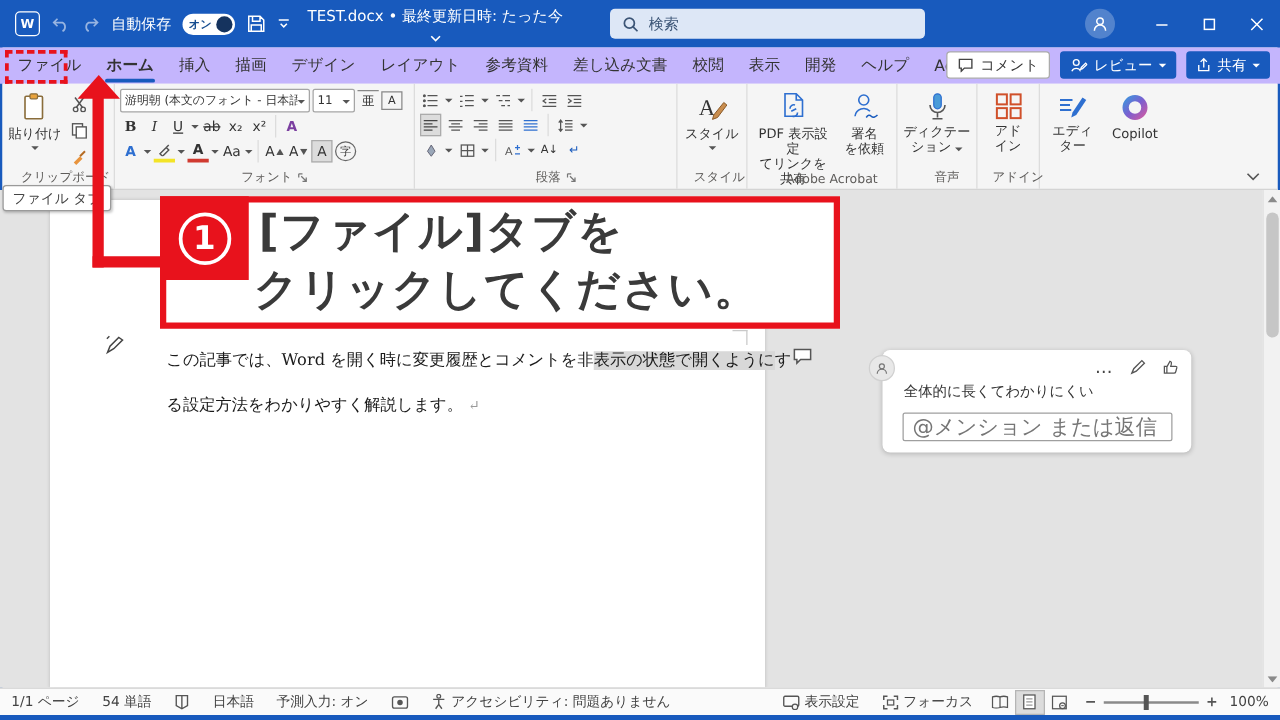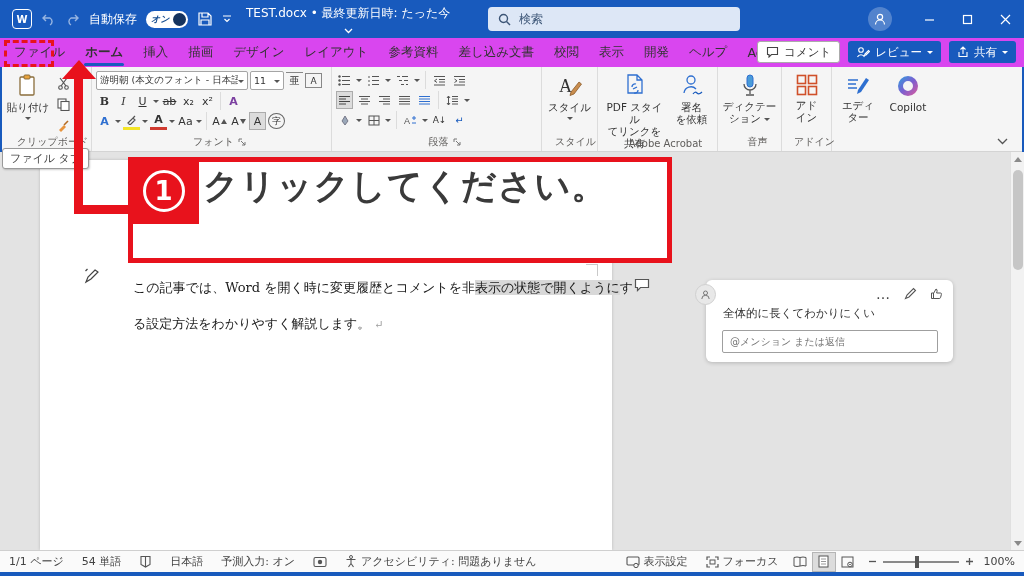--- a/index.html
+++ b/index.html
@@ -8,35 +8,35 @@
             box-shadow: inset 2px 0 0 #185abd, inset -2px 0 0 #185abd; }
 
   
   .titlebar { position:absolute; left:0; top:0; width:1024px; height:38px; background:#185abd;
               display:flex; align-items:center; color:#fff; font-size:12px; }
   .tb-left { display:flex; align-items:center; gap:9px; padding-left:12px; }
   .appicon { width:20px; height:20px; border:1.6px solid #fff; border-radius:4px; display:flex;
              align-items:center; justify-content:center; font-size:10px; font-weight:bold; color:#fff; }
   .tb-dim svg { opacity:.55; }
   .toggle { width:42px; height:17px; background:#fff; border-radius:9px; display:flex; align-items:center;
-            justify-content:flex-start; padding:0 2px; position:relative; cursor:pointer;font-style:italic; }
+            justify-content:flex-start; padding:0 2px; position:relative; cursor:pointer; }
   .toggle .tlabel { color:#174e91; font-size:9px; font-weight:bold; margin-left:3px; }
   .toggle .knob { position:absolute; right:2px; width:13px; height:13px; border-radius:50%; background:#15335e; }
   .tb-title { margin-left:14px; white-space:nowrap; display:flex; align-items:center; gap:6px;flex-direction:column; }
   .searchbox { position:absolute; left:488px; top:7px; width:252px; height:24px; background:#dde7f6;
                border-radius:4px; display:flex; align-items:center; padding-left:10px; gap:8px; }
   .searchbox input { border:none; outline:none; background:transparent; font-size:12px; color:#3c5576; width:180px; font-family:inherit; }
   .searchbox input::placeholder { color:#3c5576; }
   .tb-right { position:absolute; right:0; top:0; height:38px; display:flex; align-items:center; gap:0; }
   .avatar { width:24px; height:24px; border-radius:50%; background:rgba(255,255,255,.25);
             display:flex; align-items:center; justify-content:center; margin-right:18px; }
   .winbtn { width:38px; height:38px; display:flex; align-items:center; justify-content:center; cursor:pointer; }
 
   
-  .tabrow { position:absolute; left:0; top:38px; width:1024px; height:29px; background:#d946ef;
+  .tabrow { position:absolute; left:0; top:38px; width:1024px; height:29px; background:#c4b5fd;
             display:flex; align-items:center; font-size:12.5px; color:#333; }
   .tab { padding:0 10px; height:29px; display:flex; align-items:center; cursor:pointer; position:relative; white-space:nowrap; }
   .tab:first-child { margin-left:4px; }
   .tab.active { font-weight:bold; }
   .tab.active::after { content:""; position:absolute; left:9px; right:9px; bottom:1px; height:3px; background:#185abd; border-radius:2px; }
   .tabrow-right { position:absolute; right:8px; top:3px; display:flex; gap:8px; align-items:center; }
   .pillbtn { height:22px; border-radius:3px; display:flex; align-items:center; gap:5px; padding:0 8px;
              font-size:11.5px; cursor:pointer; white-space:nowrap; }
   .pill-light { background:#fff; border:1px solid #ababab; color:#333; }
   .pill-blue  { background:#185abd; color:#fff; }
@@ -96,21 +96,21 @@
   
   .comment-card { position:absolute; left:706px; top:280px; width:247px; height:82px; background:#fff;
                   border-radius:6px; box-shadow:0 1px 4px rgba(0,0,0,.2); z-index:10; }
   .cc-avatar { position:absolute; left:-11px; top:4px; width:21px; height:21px; border-radius:50%;
                background:#e8e8e8; border:1px solid #d0d0d0; display:flex; align-items:center; justify-content:center; }
   .cc-icons { position:absolute; right:10px; top:7px; display:flex; gap:13px; align-items:center; color:#444; }
   .cc-icons > * { cursor:pointer; }
   .cc-more { font-size:14px; letter-spacing:1px; line-height:10px; }
   .cc-text { position:absolute; left:17px; top:26px; font-size:11.5px; color:#333; }
   .cc-reply { position:absolute; left:16px; top:50px; width:216px; height:23px; border:1px solid #9f9f9f;
-              border-radius:2px; background:#fff; font-size:10px; color:#777; padding:0 7px; font-family:inherit; }
+              border-radius:2px; background:#fff; font-size:17px; color:#777; padding:0 7px; font-family:inherit; }
   .cc-reply::placeholder { color:#767676; }
 
   
   .statusbar { position:absolute; left:0; top:550px; width:1024px; height:22px; background:#fafafa;
                border-top:1px solid #cfcfcf; display:flex; align-items:center; font-size:11px; color:#424242; }
   .sb-item { display:flex; align-items:center; gap:4px; padding:0 9px; height:22px; cursor:pointer; white-space:nowrap; }
   .sb-spacer { flex:1; }
   .viewicon { width:24px; height:20px; display:flex; align-items:center; justify-content:center; cursor:pointer; }
   .viewicon.sel { background:#dcdcdc; border:1px solid #b5b5b5; }
   .zoomslider { display:flex; align-items:center; gap:6px; padding:0 8px; }
@@ -454,21 +454,21 @@
     </div>
 
 
     <div class="rgroup" style="width:120px;">
       <div style="display:flex;justify-content:center;gap:6px;">
         <div class="bigbtn" style="width:62px;">
           <svg width="22" height="24" viewBox="0 0 22 24">
               <path d="M4 1 h9 l5 5 v13 H4 Z M13 1 v5 h5" fill="none" stroke="#2e6fd0" stroke-width="1.3"></path>
               <path d="M8 13 a3 3 0 0 1 4-3 M14 16 a3 3 0 0 1-4 3 M9 15 l4-2" fill="none" stroke="#2e6fd0" stroke-width="1.3"></path>
             </svg>
-          <span>PDF スタイル</span>
+          <span>PDF 表示設定</span>
             <span>てリンクを共有</span>
         </div>
         <div class="bigbtn" style="width:40px;">
           <svg width="22" height="24" viewBox="0 0 22 24">
               <circle cx="10" cy="6" r="4" fill="none" stroke="#2e6fd0" stroke-width="1.3"></circle>
               <path d="M3 19 a7 7 0 0 1 12-4" fill="none" stroke="#2e6fd0" stroke-width="1.3"></path>
               <path d="M12 20 q2-3 4-1 t5-1" fill="none" stroke="#185abd" stroke-width="1.2"></path>
             </svg>
           <span>署名</span>
             <span>を依頼</span>
@@ -615,20 +615,21 @@
 
   <div class="file-outline"></div>
   <div class="arrowhead"></div>
   <div class="conn-v"></div>
   <div class="conn-h"></div>
   <div class="callout">
     <div class="callout-num">
       <div class="num-circle">1</div>
     </div>
     <div class="callout-text">
+      <div>[ファイル]タブを</div>
       <div style="margin-left:-4px;">クリックしてください。</div>
     </div>
   </div>
 
   <div class="statusbar">
     <div class="sb-item">
         <span>1/1 ページ</span>
       </div>
     <div class="sb-item">
         <span>54 単語</span>

